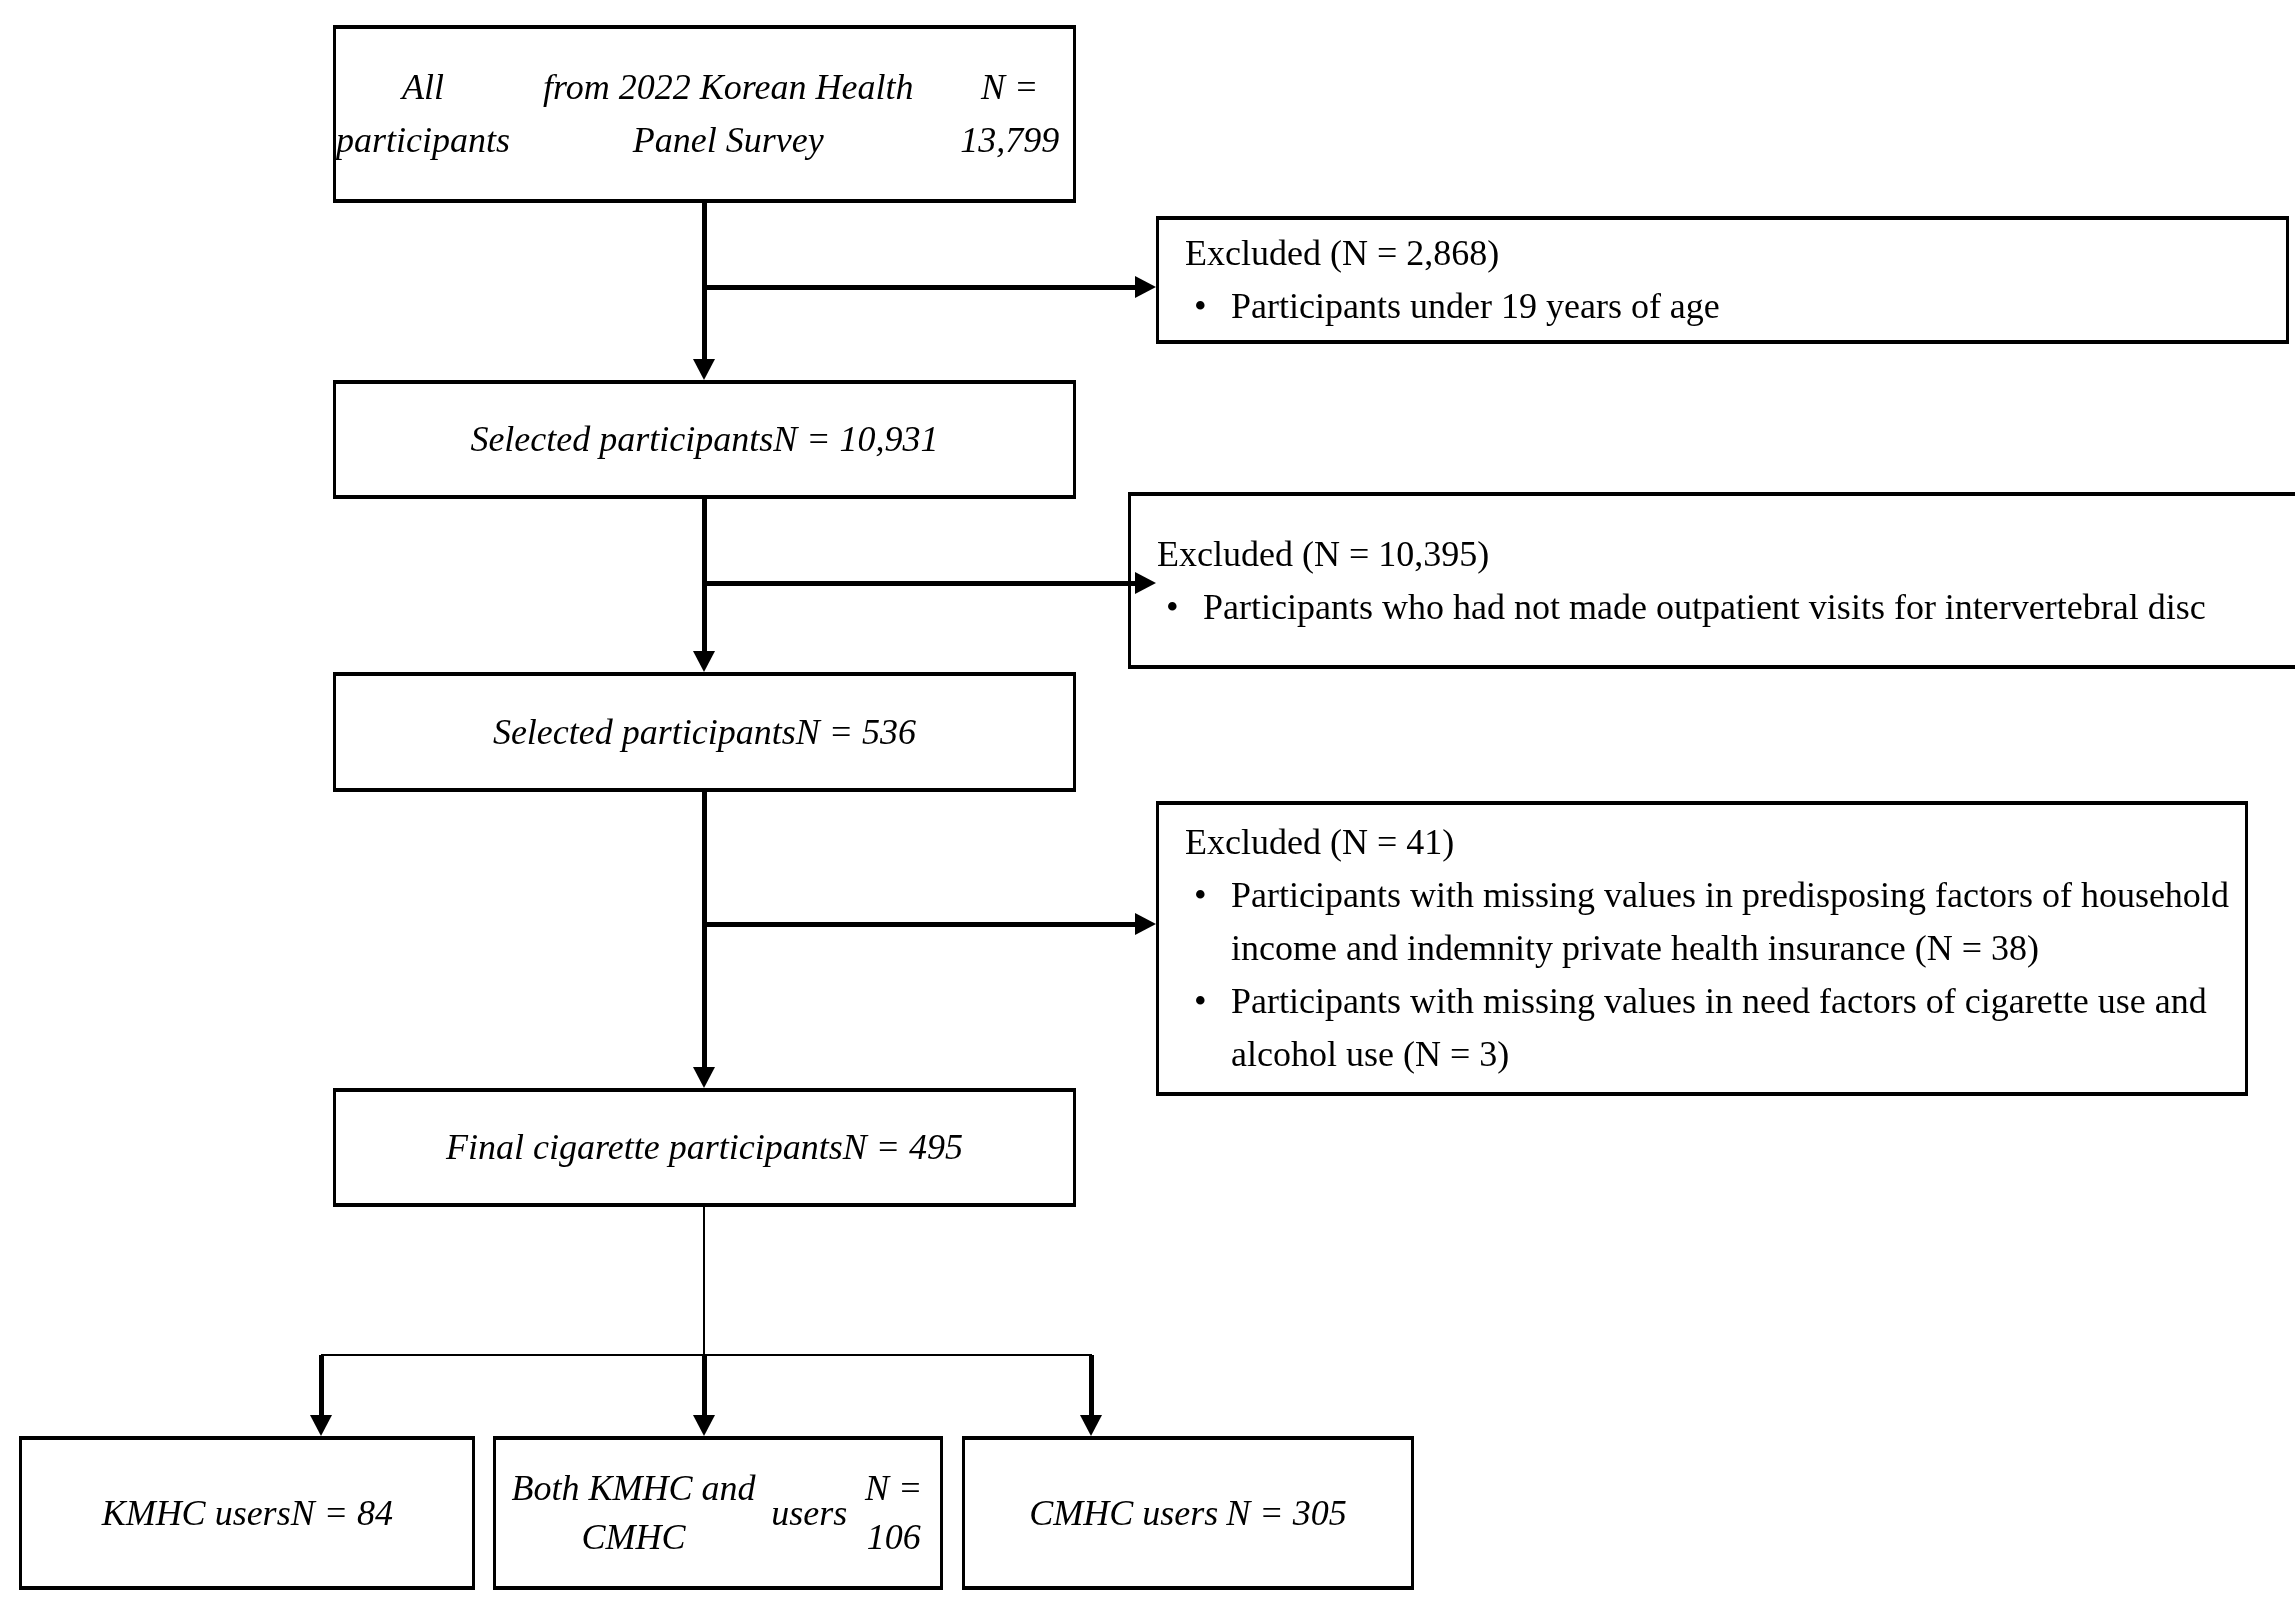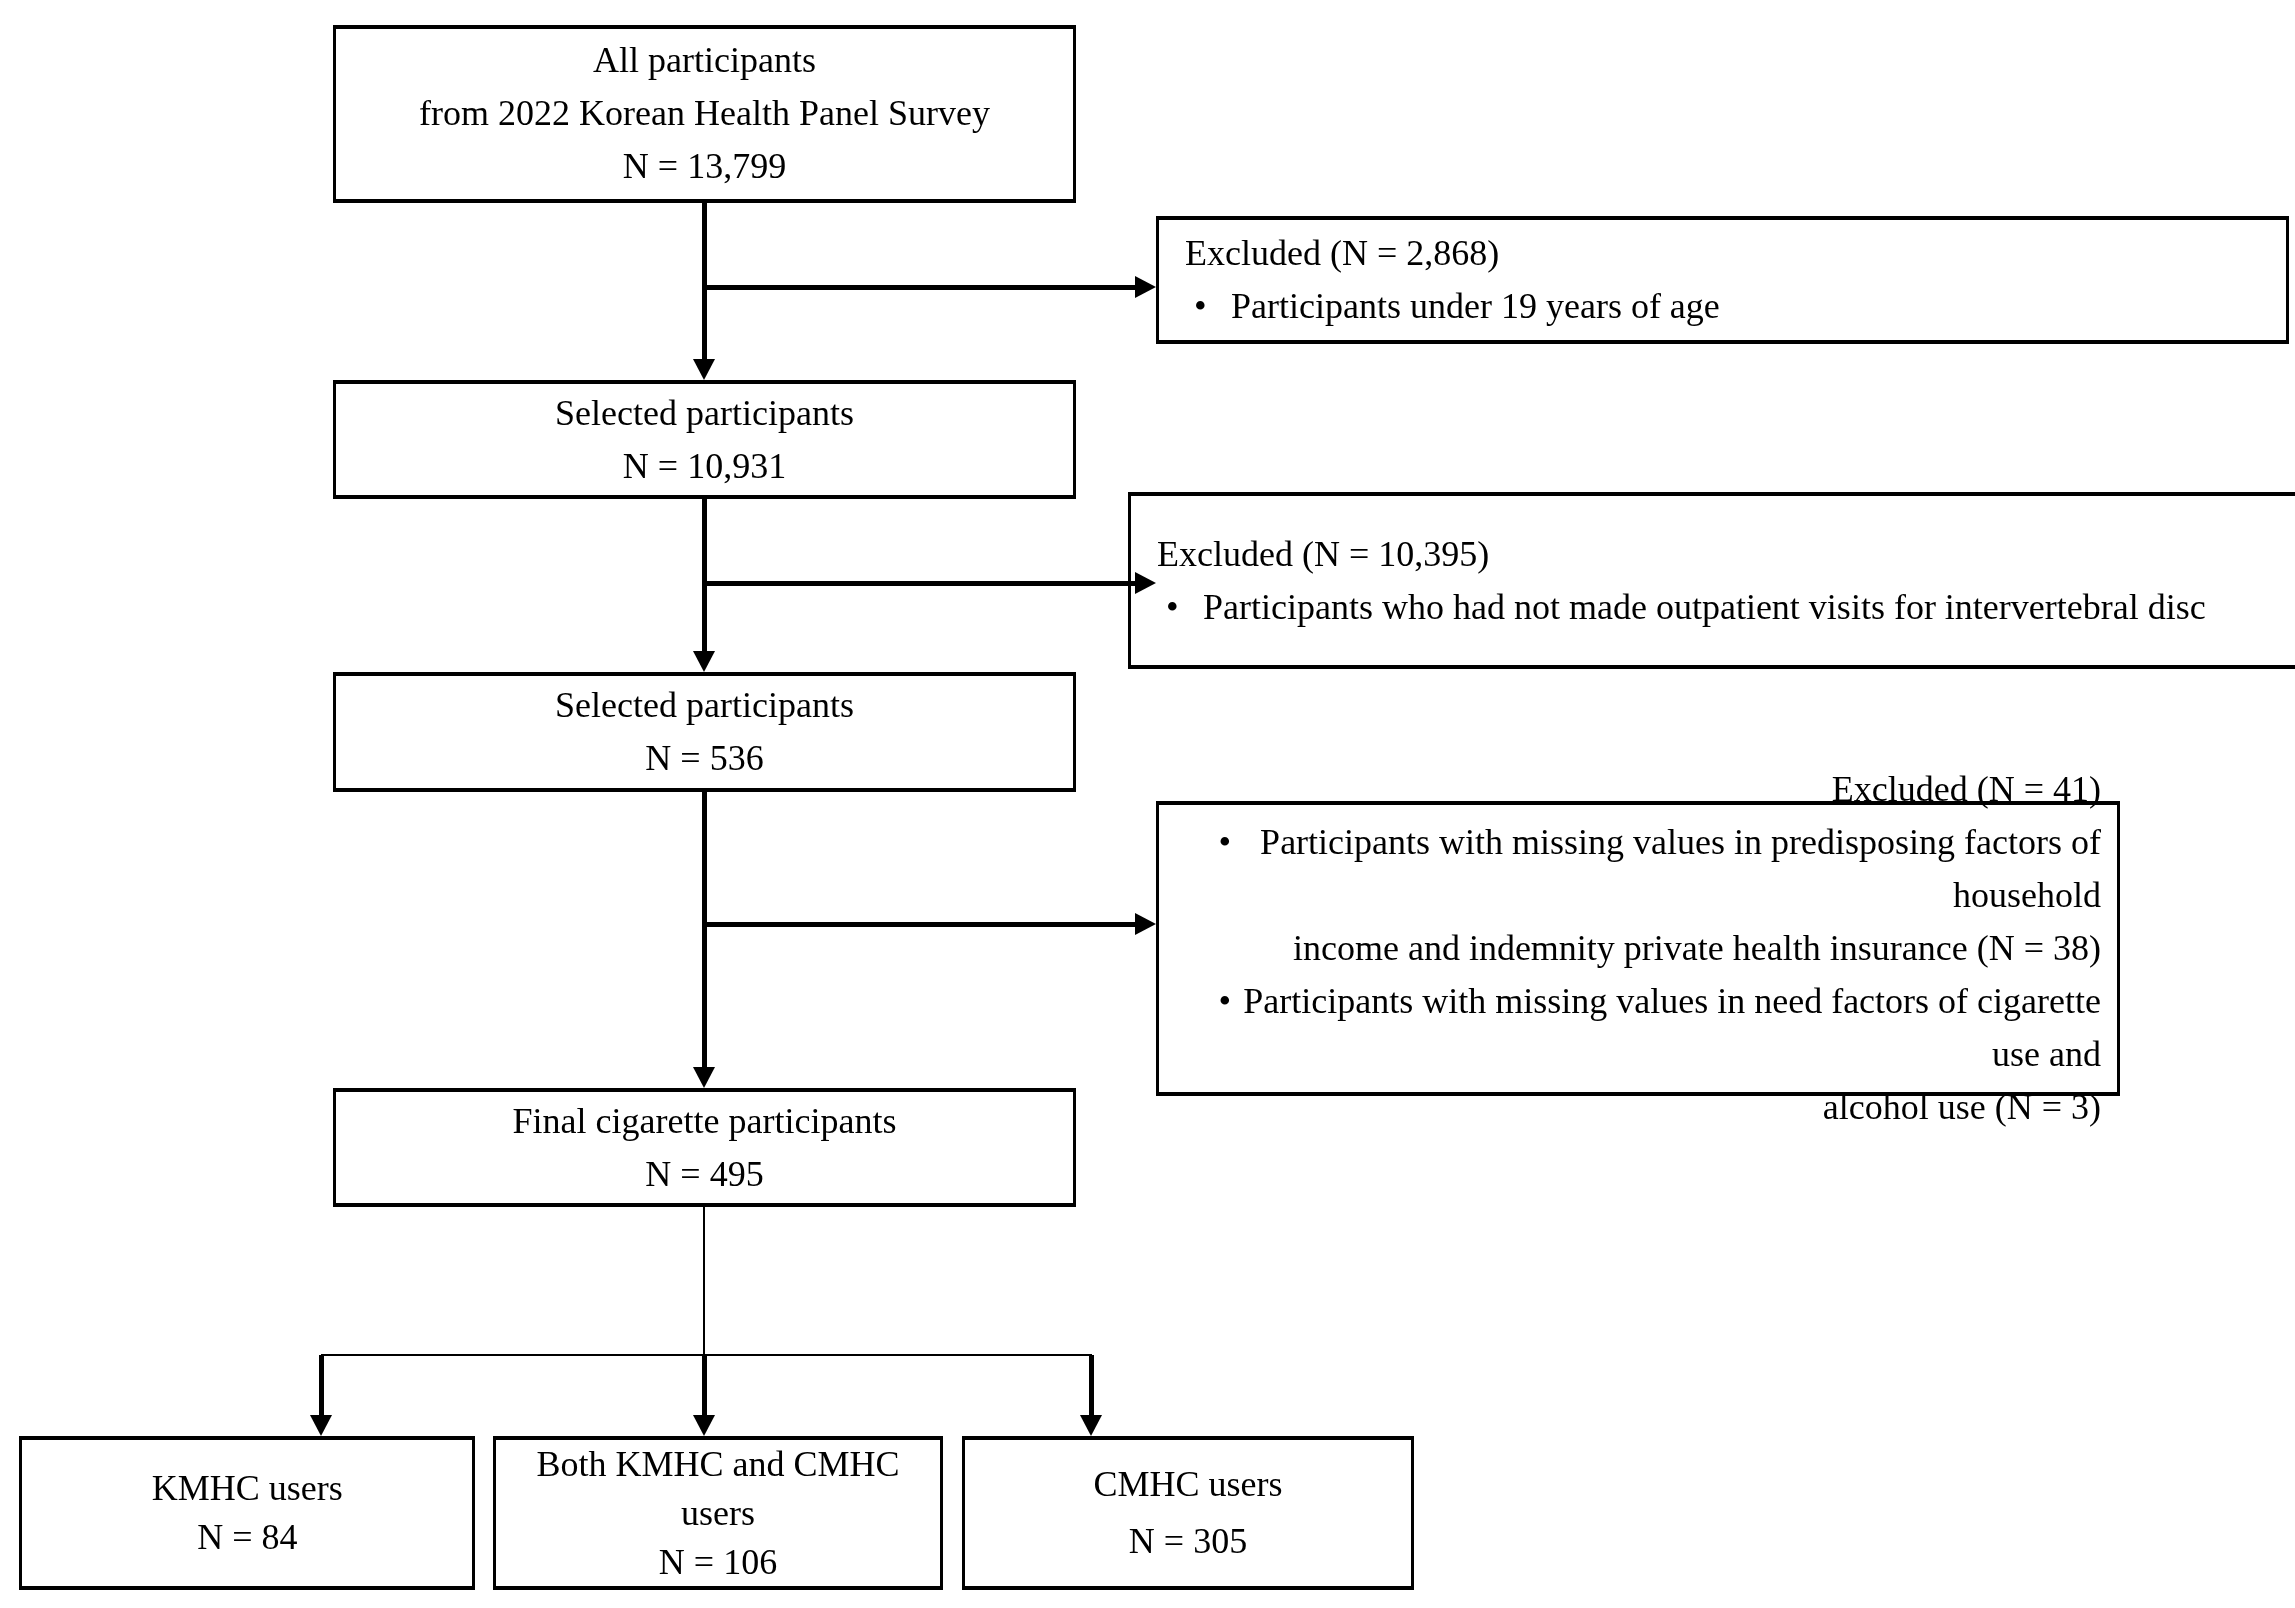--- a/index.html
+++ b/index.html
@@ -18,25 +18,26 @@
   }
   .box {
     position: absolute;
     box-sizing: border-box;
     border: solid #000000;
     border-width: 4.5px 3.7px;
     background: #ffffff;
   }
   .center-box {
     display: flex;
-    flex-direction: column;
+    flex-direction: row;
     justify-content: center;
     align-items: center;
     text-align: center;
     line-height: 53px;
+    font-style: italic;
   }
   .out-box {
     line-height: 49px;
   }
   .excl-box {
     display: flex;
     flex-direction: column;
     justify-content: center;
     text-align: left;
     line-height: 53px;
@@ -78,21 +79,21 @@
 
   
   #b-source { left: 333px; top: 24.5px;   width: 743px; height: 178px; }
   #b-sel1   { left: 333px; top: 380px;  width: 743px; height: 119px; }
   #b-sel2   { left: 333px; top: 672px;  width: 743px; height: 120px; }
   #b-final  { left: 333px; top: 1088px; width: 743px; height: 119px; }
 
   
   #b-ex1 { left: 1156px; top: 216px;  width: 1133px; height: 128px; }
   #b-ex2 { left: 1128px; top: 492px;  width: 1335px; height: 177px; }
-  #b-ex3 { left: 1156px; top: 801px; width: 964px; height: 295px; text-align: right; }
+  #b-ex3 { left: 1156px; top: 801px; width: 1092px; height: 295px; }
 
   
   #b-out1 { left: 19.3px;   top: 1436px; width: 456px; height: 154px; }
   #b-out2 { left: 493px;  top: 1436px; width: 450px; height: 154px; }
   #b-out3 { left: 962px; top: 1436px; width: 452px; height: 154px; gap: 8px; }
 
   
   #v1      { left: 702px; top: 203px;  width: 5.2px; height: 158px; }
   #v1-head { left: 693px; top: 359px; }
   #v2      { left: 702px; top: 499px;  width: 5.2px; height: 154px; }

